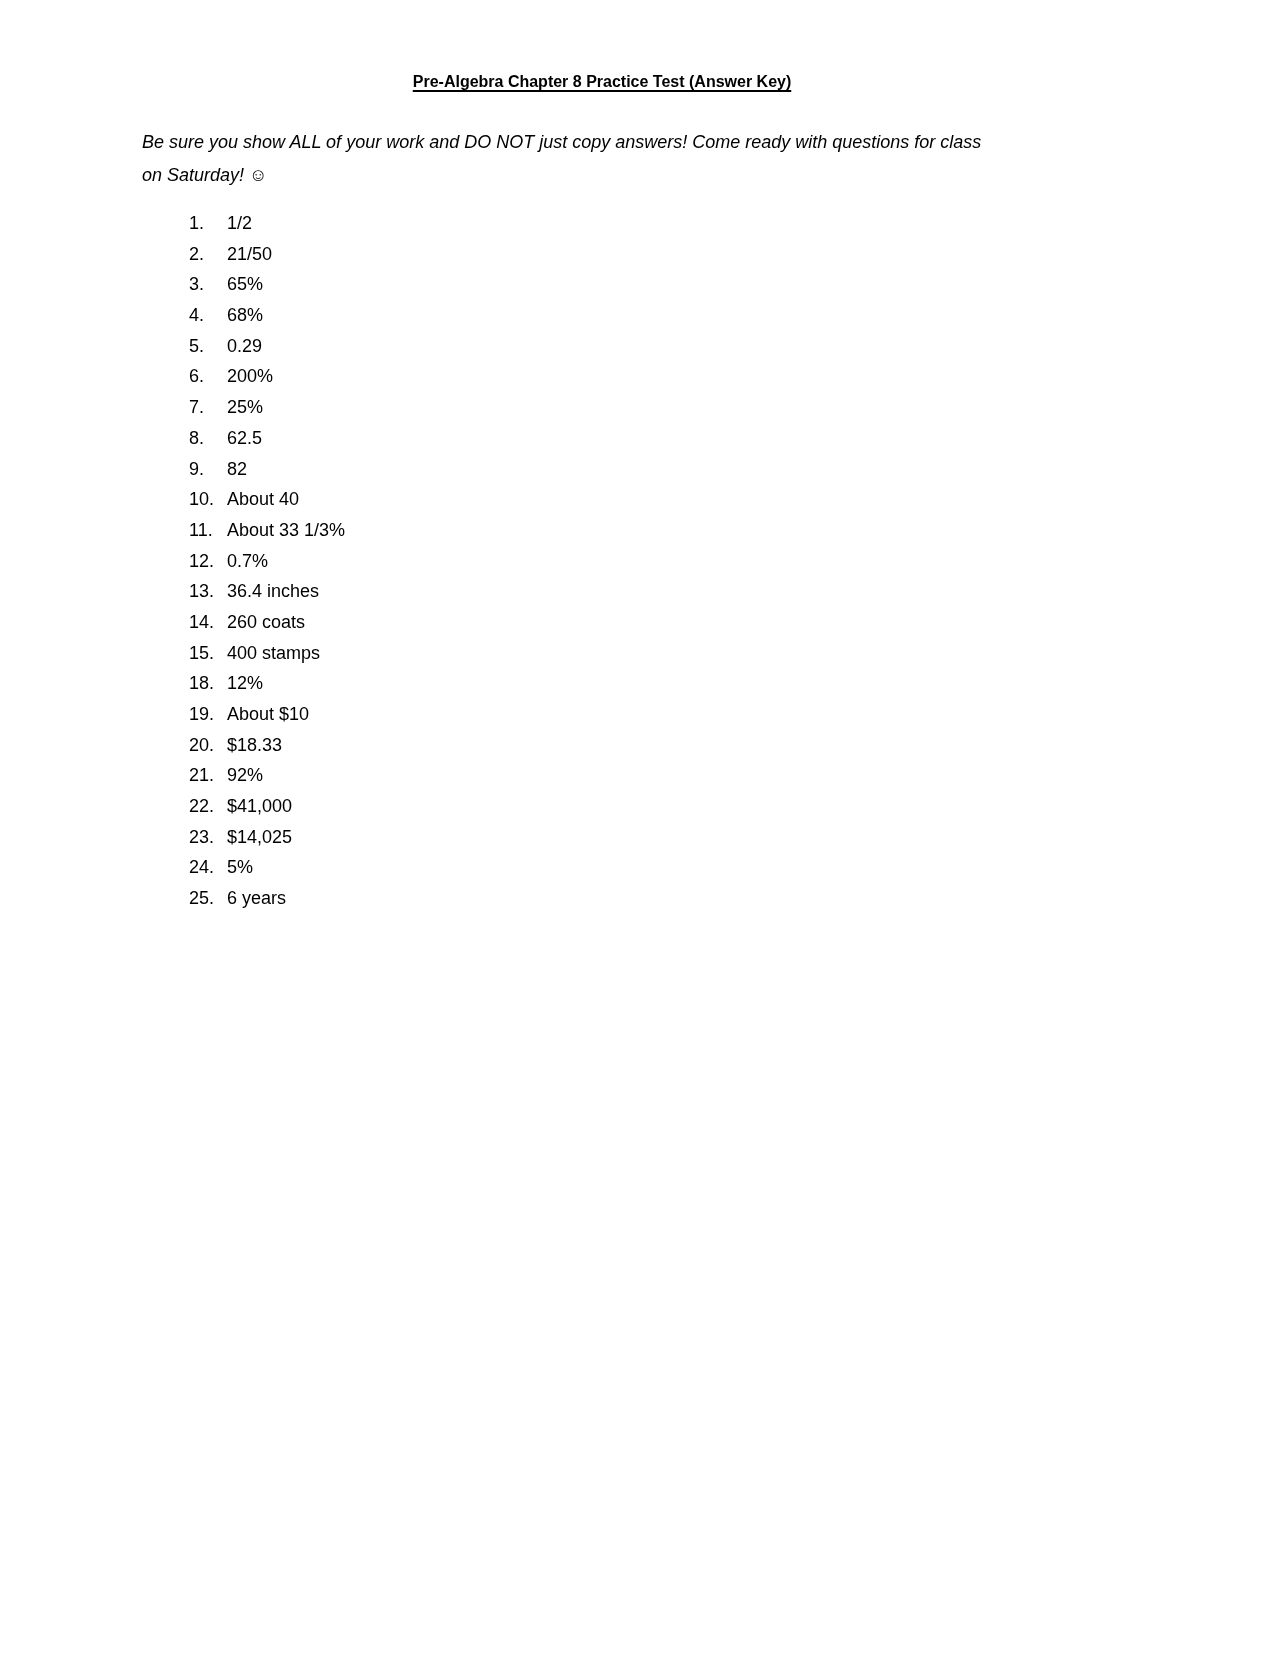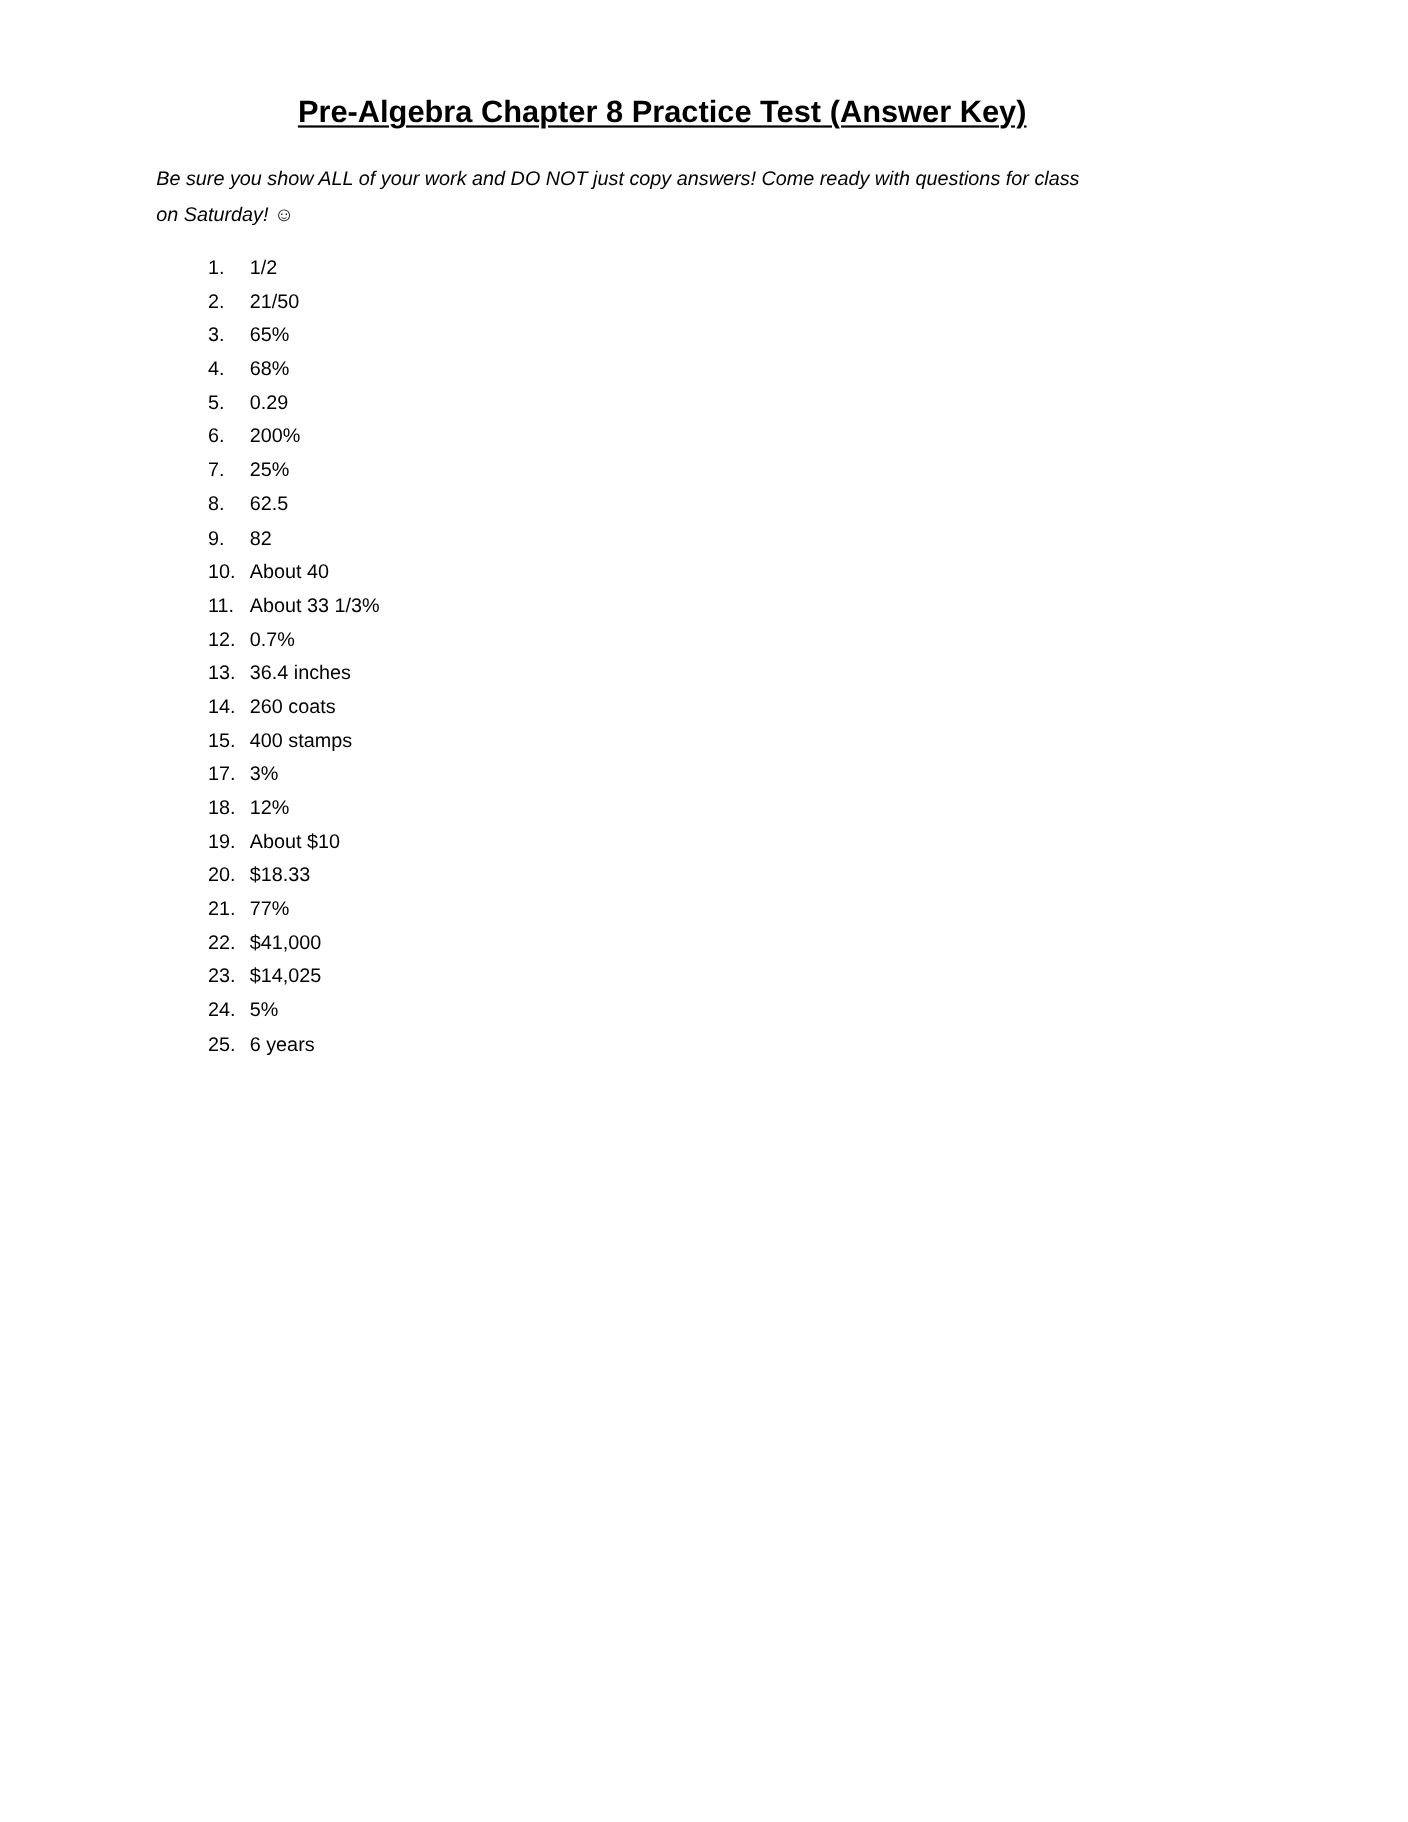--- a/index.html
+++ b/index.html
@@ -15,23 +15,23 @@
     color: #000000;
     font-family: "Liberation Sans", "DejaVu Sans", sans-serif;
     overflow: hidden;
   }
   .content {
     padding-left: 142px;
     padding-right: 218px; 
   }
   .doc-title {
     margin: 0;
-    padding-top: 88px;
+    padding-top: 68px;
     text-align: center;
-    font-size: 28px;
+    font-size: 16px;
     line-height: 28px;
     font-weight: bold;
   }
   .doc-title .title-text {
     text-decoration: underline;
     text-underline-offset: 3px;
     text-decoration-thickness: 2px;
   }
   .intro {
     margin: 0;
@@ -146,43 +146,39 @@
     <span class="answer-num">14.</span>
     <span class="answer-text">260 coats</span>
   </div>
 
   <div class="answer-row">
     <span class="answer-num">15.</span>
     <span class="answer-text">400 stamps</span>
   </div>
 
 
-  <div class="answer-row">
-    <span class="answer-num">17.</span>
-    <span class="answer-text">3%</span>
-  </div>
 
   <div class="answer-row">
     <span class="answer-num">18.</span>
     <span class="answer-text">12%</span>
   </div>
 
   <div class="answer-row">
     <span class="answer-num">19.</span>
     <span class="answer-text">About $10</span>
   </div>
 
   <div class="answer-row">
     <span class="answer-num">20.</span>
     <span class="answer-text">$18.33</span>
   </div>
 
   <div class="answer-row">
     <span class="answer-num">21.</span>
-    <span class="answer-text">77%</span>
+    <span class="answer-text">92%</span>
   </div>
 
   <div class="answer-row">
     <span class="answer-num">22.</span>
     <span class="answer-text">$41,000</span>
   </div>
 
   <div class="answer-row">
     <span class="answer-num">23.</span>
     <span class="answer-text">$14,025</span>

